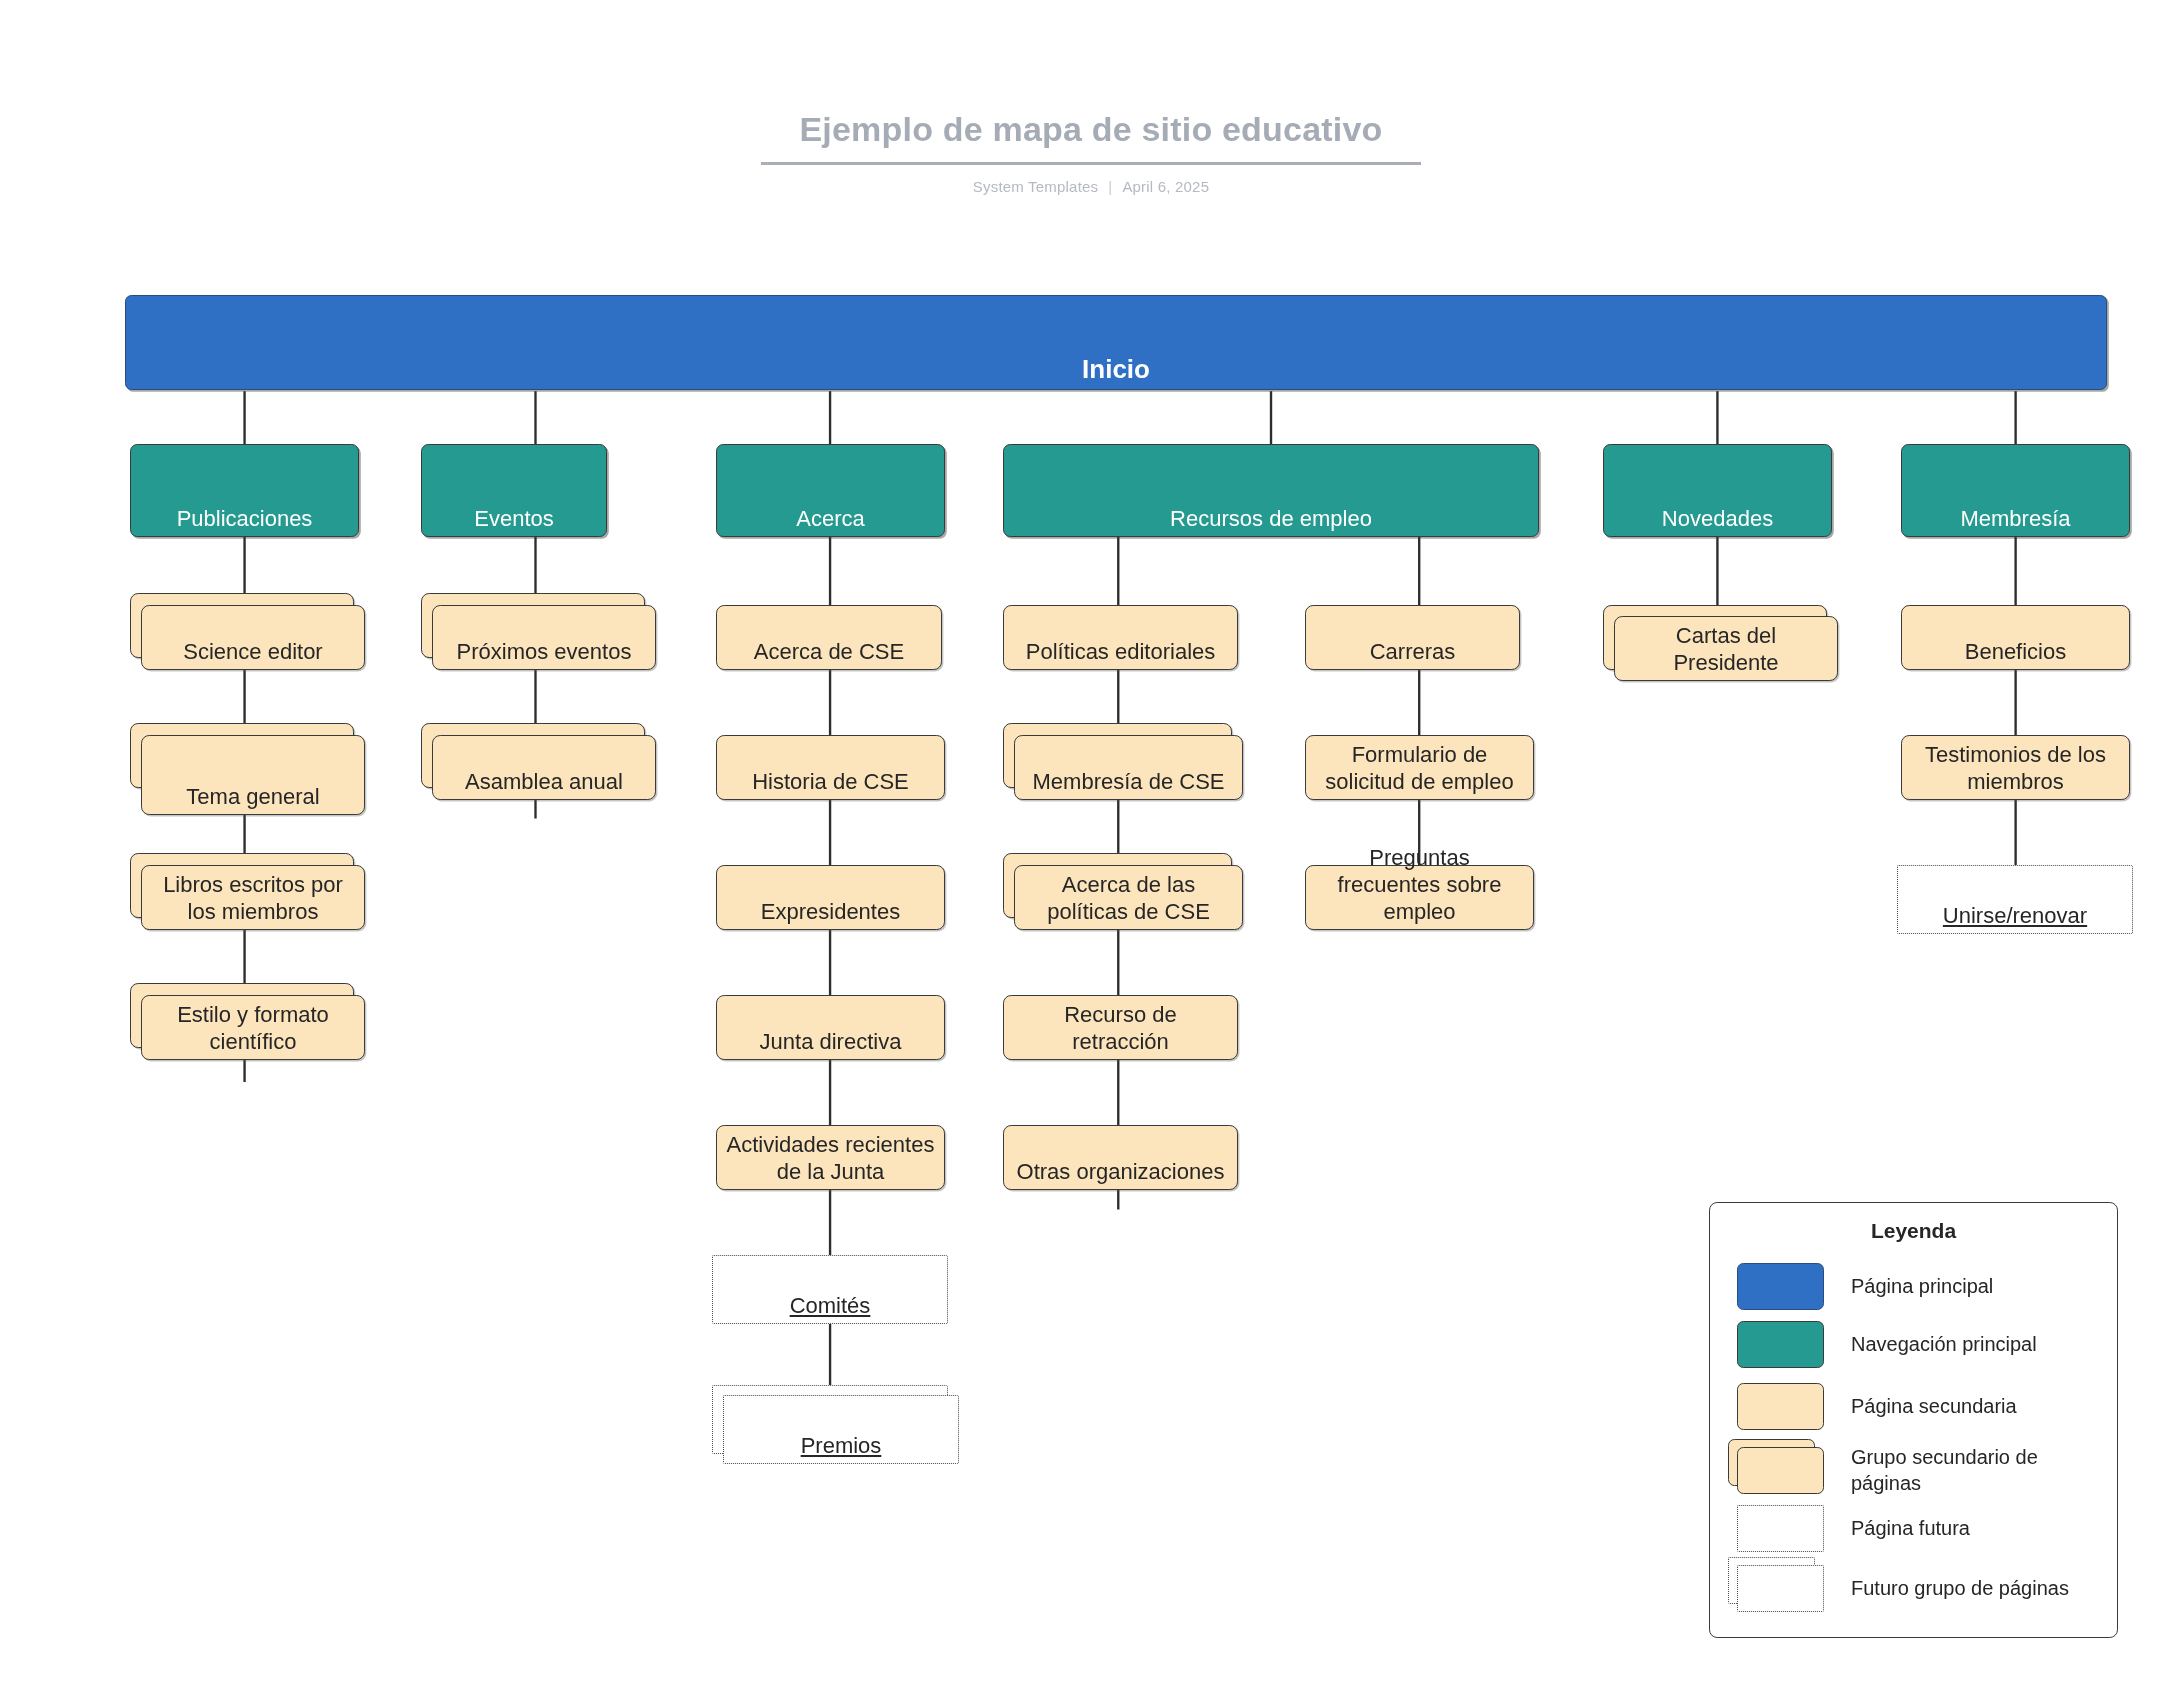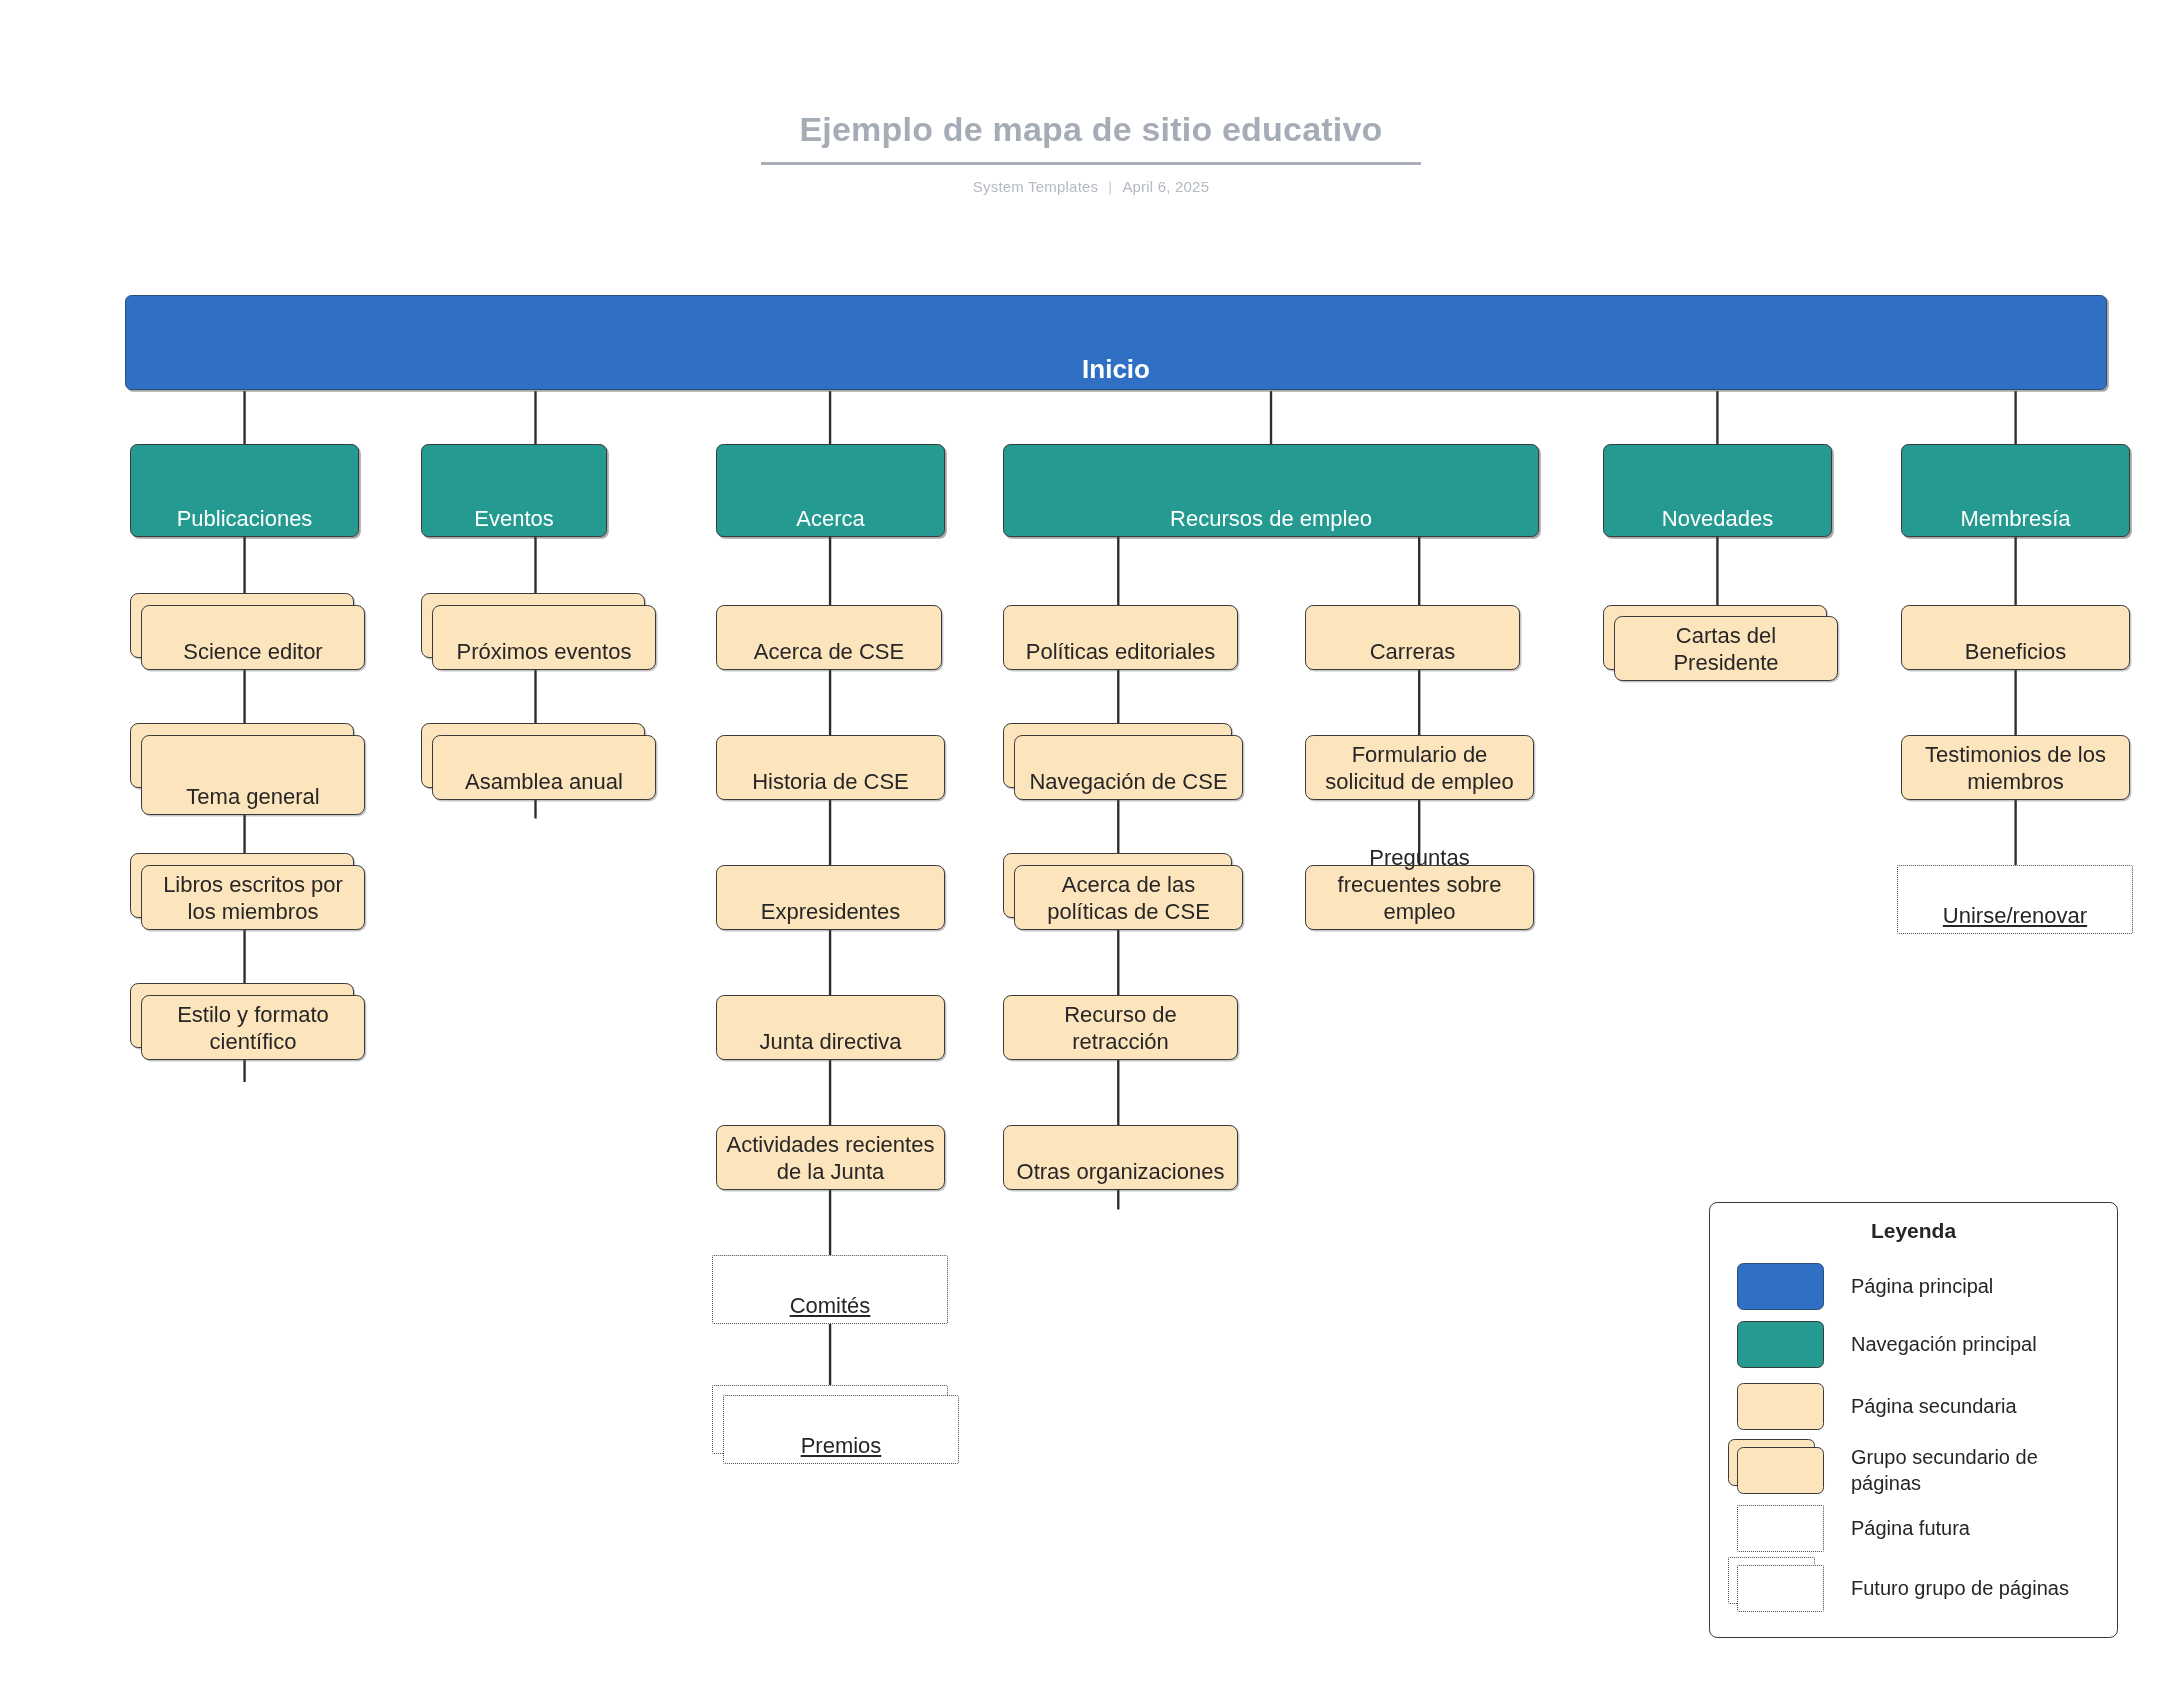--- a/index.html
+++ b/index.html
@@ -222,21 +222,21 @@
   <div class="node future" style="left:723px;top:1395px;width:236px;height:69px;">
     <span>Premios</span>
   </div>
 
   <div class="node sub" style="left:1003px;top:605px;width:235px;height:65px;">
     <span>Políticas editoriales</span>
   </div>
 
   <div class="stack-back" style="left:1003px;top:723px;width:229px;height:65px;"></div>
   <div class="node sub" style="left:1014px;top:735px;width:229px;height:65px;">
-    <span>Navegación de CSE</span>
+    <span>Membresía de CSE</span>
   </div>
 
   <div class="stack-back" style="left:1003px;top:853px;width:229px;height:65px;"></div>
   <div class="node sub" style="left:1014px;top:865px;width:229px;height:65px;">
     <span>Acerca de las políticas de CSE</span>
   </div>
 
   <div class="node sub" style="left:1003px;top:995px;width:235px;height:65px;">
     <span>Recurso de retracción</span>
   </div>

